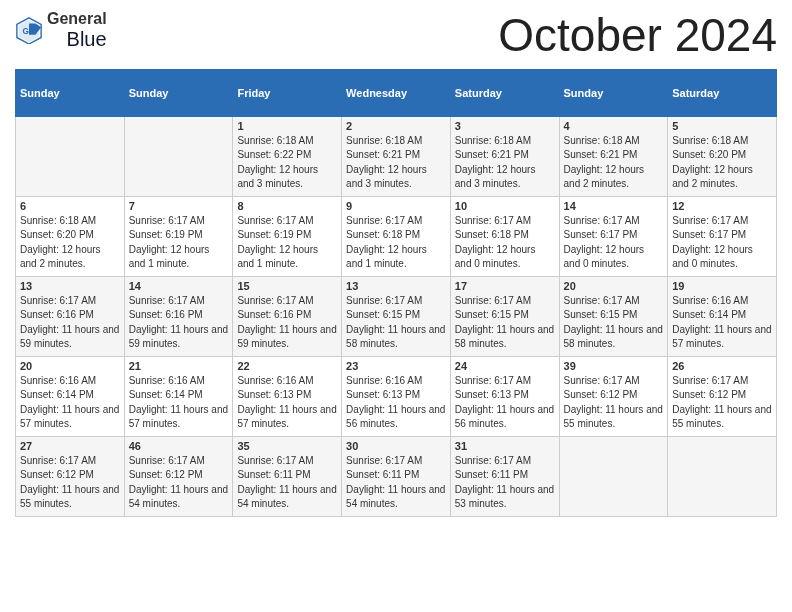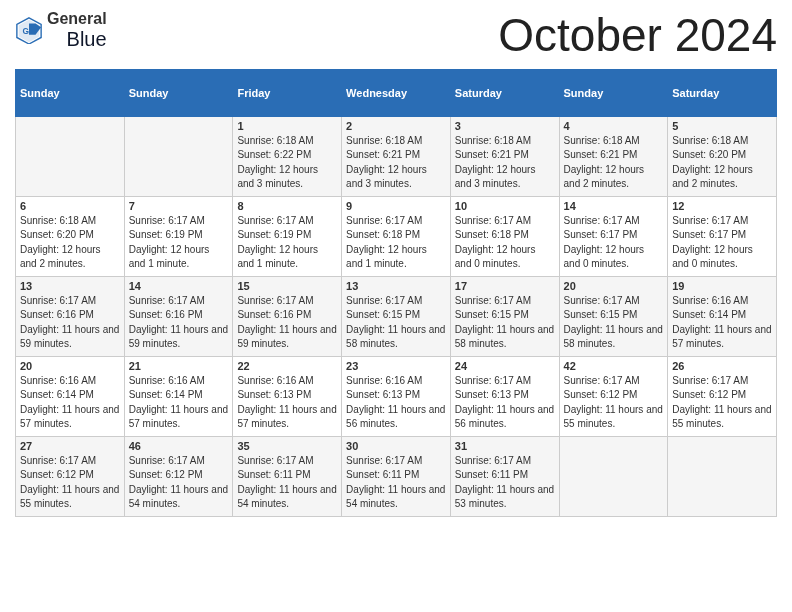--- a/index.html
+++ b/index.html
@@ -286,21 +286,21 @@
 Sunset: 6:13 PM
 Daylight: 11 hours and 56 minutes.</div>
           </td>
           <td>
             <span class="day-number">24</span>
             <div class="day-info">Sunrise: 6:17 AM
 Sunset: 6:13 PM
 Daylight: 11 hours and 56 minutes.</div>
           </td>
           <td>
-            <span class="day-number">42</span>
+            <span class="day-number">39</span>
             <div class="day-info">Sunrise: 6:17 AM
 Sunset: 6:12 PM
 Daylight: 11 hours and 55 minutes.</div>
           </td>
           <td>
             <span class="day-number">26</span>
             <div class="day-info">Sunrise: 6:17 AM
 Sunset: 6:12 PM
 Daylight: 11 hours and 55 minutes.</div>
           </td>

